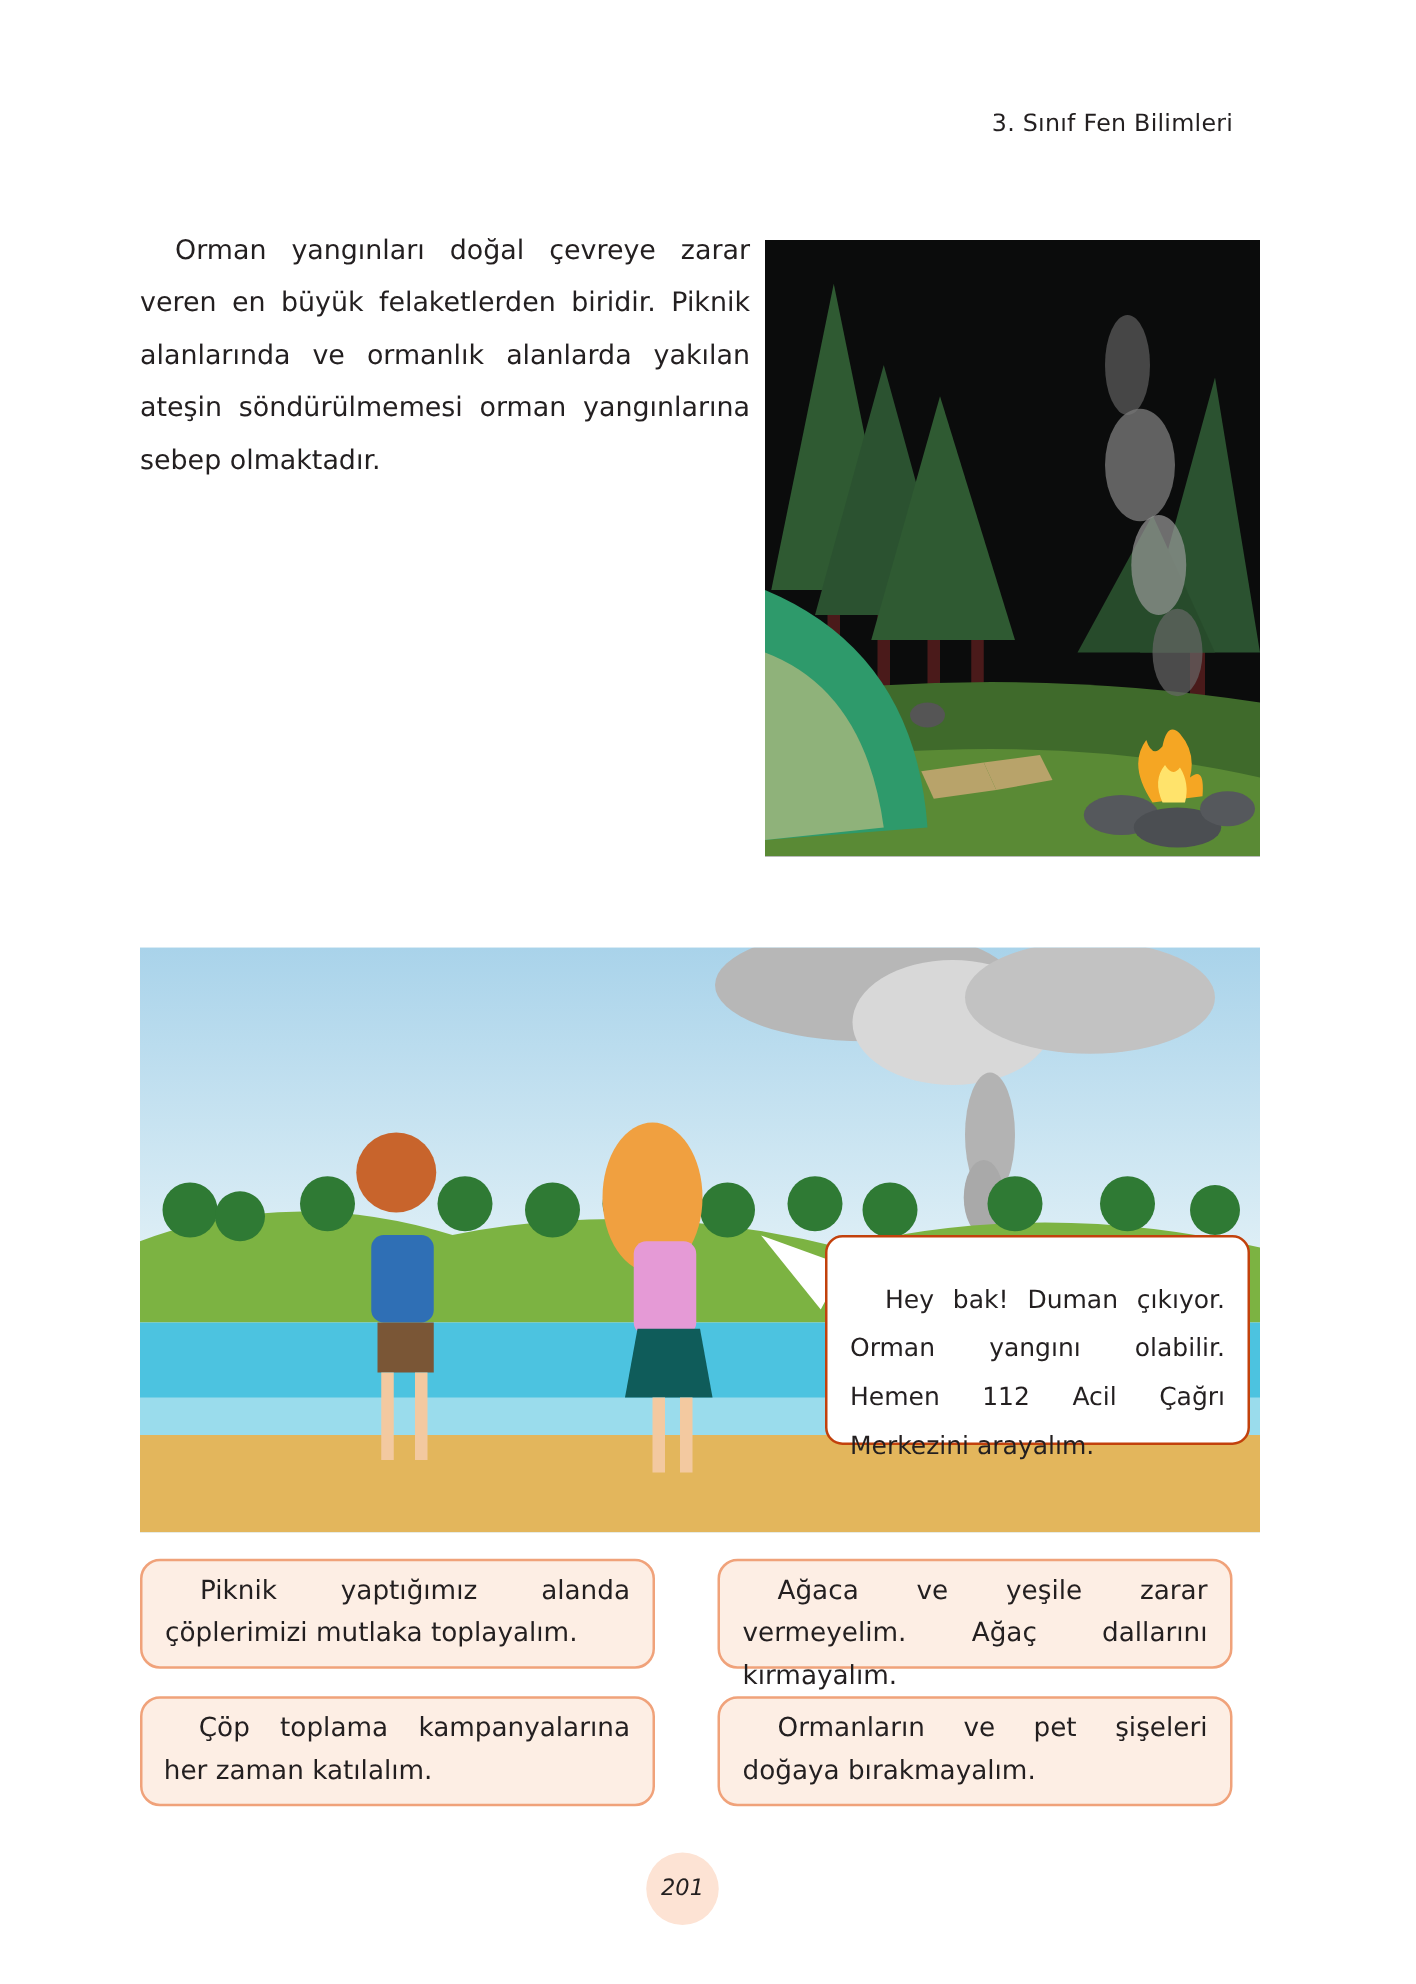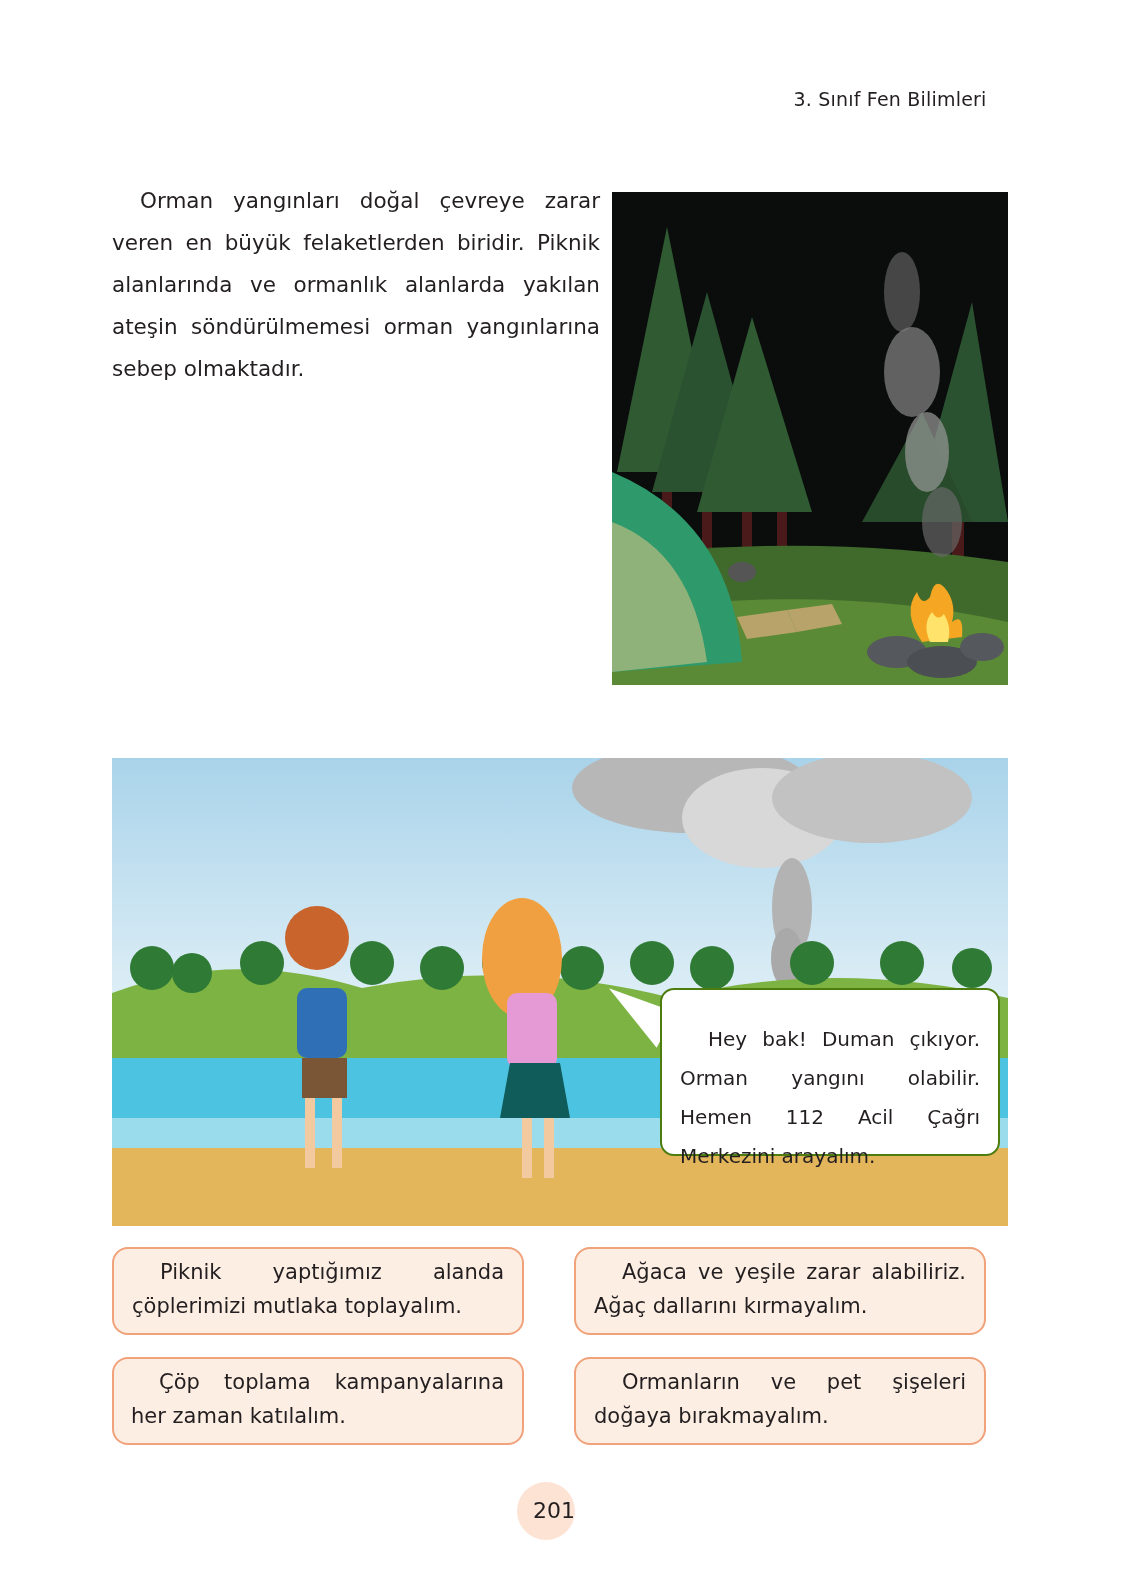--- a/index.html
+++ b/index.html
@@ -19,39 +19,39 @@
   .photo-camp {
     position: absolute; left: 612px; top: 192px; width: 396px; height: 493px; overflow: hidden;
     background: #0b0c0c;
   }
   .photo-beach {
     position: absolute; left: 112px; top: 758px; width: 896px; height: 468px; overflow: hidden;
     background: linear-gradient(#bfe0ef 0%, #e7f3f8 45%, #cfe8f1 60%);
   }
   .bubble {
     position: absolute; left: 660px; top: 988px; width: 340px; height: 168px;
-    background: #fff; border: 2px solid #4d7c0f; border-radius: 14px; box-sizing: border-box;
+    background: #fff; border: 2px solid #c2410c; border-radius: 14px; box-sizing: border-box;
     padding: 30px 18px 0 18px; font-size: 20px; line-height: 39px; text-align: justify;
   }
   .bubble p { margin: 0; text-indent: 28px; }
   .bubble-tail {
     position: absolute; left: 596px; top: 1010px; width: 0; height: 0;
     border-top: 10px solid transparent; border-bottom: 30px solid transparent;
     border-right: 70px solid #ffffff;
     transform: rotate(28deg); transform-origin: right center;
   }
   .tip-card {
     position: absolute; width: 412px; height: 88px; box-sizing: border-box;
     background: #fdeee4; border: 2px solid #f0a27a; border-radius: 16px;
     padding: 6px 18px 0 18px; font-size: 21px; line-height: 34px; text-align: justify;
   }
   .tip-card p { margin: 0; text-indent: 28px; }
   .page-num {
     position: absolute; left: 517px; top: 1482px; width: 58px; height: 58px; border-radius: 50%;
-    background: #fde3d4; text-align: right; line-height: 58px; font-size: 22px;
+    background: #fde3d4; text-align: center; line-height: 58px; font-size: 18px; font-style: italic;
   }
 </style>
 </head>
 <body>
 
 <div class="header-title">3. Sınıf Fen Bilimleri</div>
 
 <div class="text-col">
   <p>Orman yangınları doğal çevreye zarar veren en büyük felaketlerden biridir. Piknik alanlarında ve ormanlık alanlarda yakılan ateşin söndürülmemesi orman yangınlarına sebep olmaktadır.</p>
 </div>
@@ -150,21 +150,21 @@
 
 <div class="bubble-tail"></div>
 <div class="bubble">
   <p>Hey bak! Duman çıkıyor. Orman yangını olabilir. Hemen 112 Acil Çağrı Merkezini arayalım.</p>
 </div>
 
 <div class="tip-card" style="left:112px; top:1247px;">
   <p>Piknik yaptığımız alanda çöplerimizi mutlaka toplayalım.</p>
 </div>
 <div class="tip-card" style="left:574px; top:1247px;">
-  <p>Ağaca ve yeşile zarar alabiliriz. Ağaç dallarını kırmayalım.</p>
+  <p>Ağaca ve yeşile zarar vermeyelim. Ağaç dallarını kırmayalım.</p>
 </div>
 <div class="tip-card" style="left:112px; top:1357px;padding-left:17px;">
   <p>Çöp toplama kampanyalarına her zaman katılalım.</p>
 </div>
 <div class="tip-card" style="left:574px; top:1357px;">
   <p>Ormanların ve pet şişeleri doğaya bırakmayalım.</p>
 </div>
 
 <div class="page-num">201</div>
 

